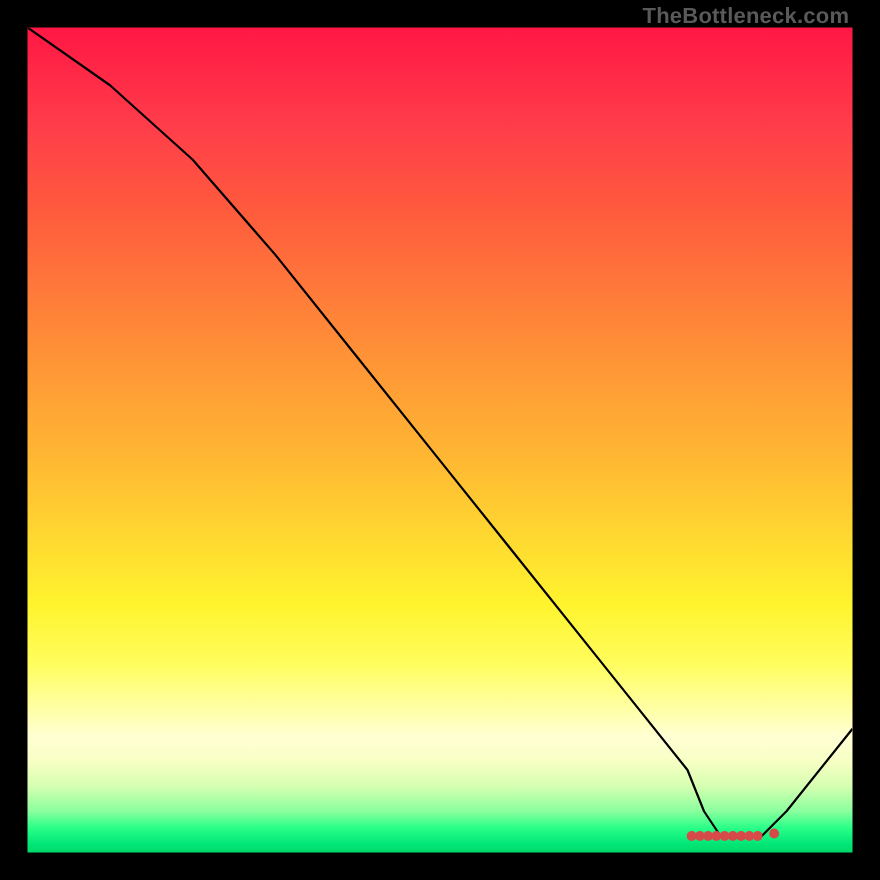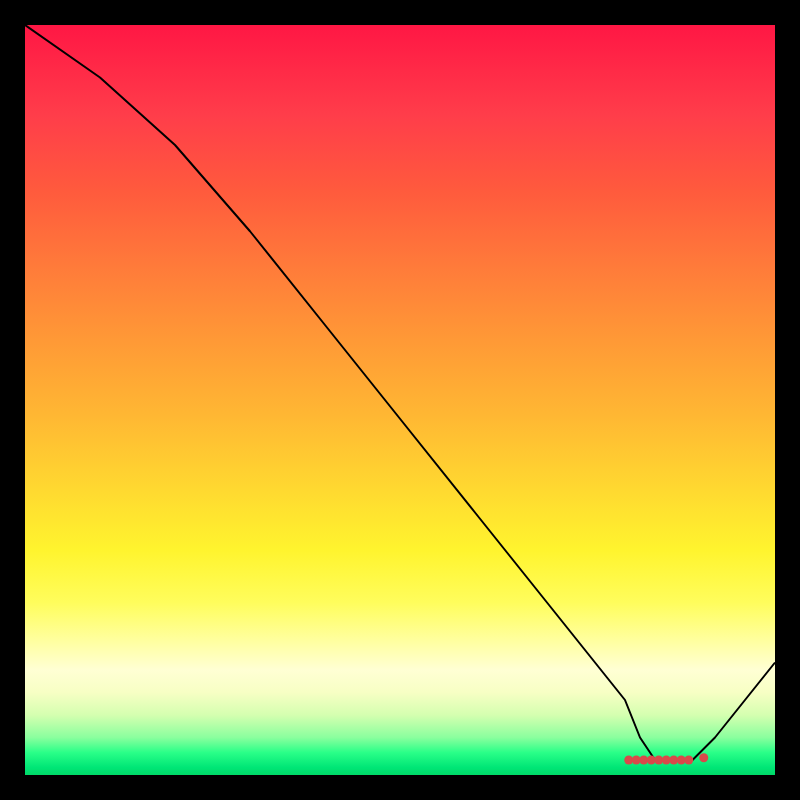--- a/index.html
+++ b/index.html
@@ -69,13 +69,14 @@
           <circle cx="626.25" cy="735.00" r="4.5" fill="#d84a4a"></circle>
           <circle cx="633.75" cy="735.00" r="4.5" fill="#d84a4a"></circle>
           <circle cx="641.25" cy="735.00" r="4.5" fill="#d84a4a"></circle>
           <circle cx="648.75" cy="735.00" r="4.5" fill="#d84a4a"></circle>
           <circle cx="656.25" cy="735.00" r="4.5" fill="#d84a4a"></circle>
           <circle cx="663.75" cy="735.00" r="4.5" fill="#d84a4a"></circle>
           <circle cx="678.75" cy="732.75" r="4.5" fill="#d84a4a"></circle>
         </g>
     </svg>
   </div>
+  <div class="watermark">TheBottleneck.com</div>
 </div>
 
 </body></html>

